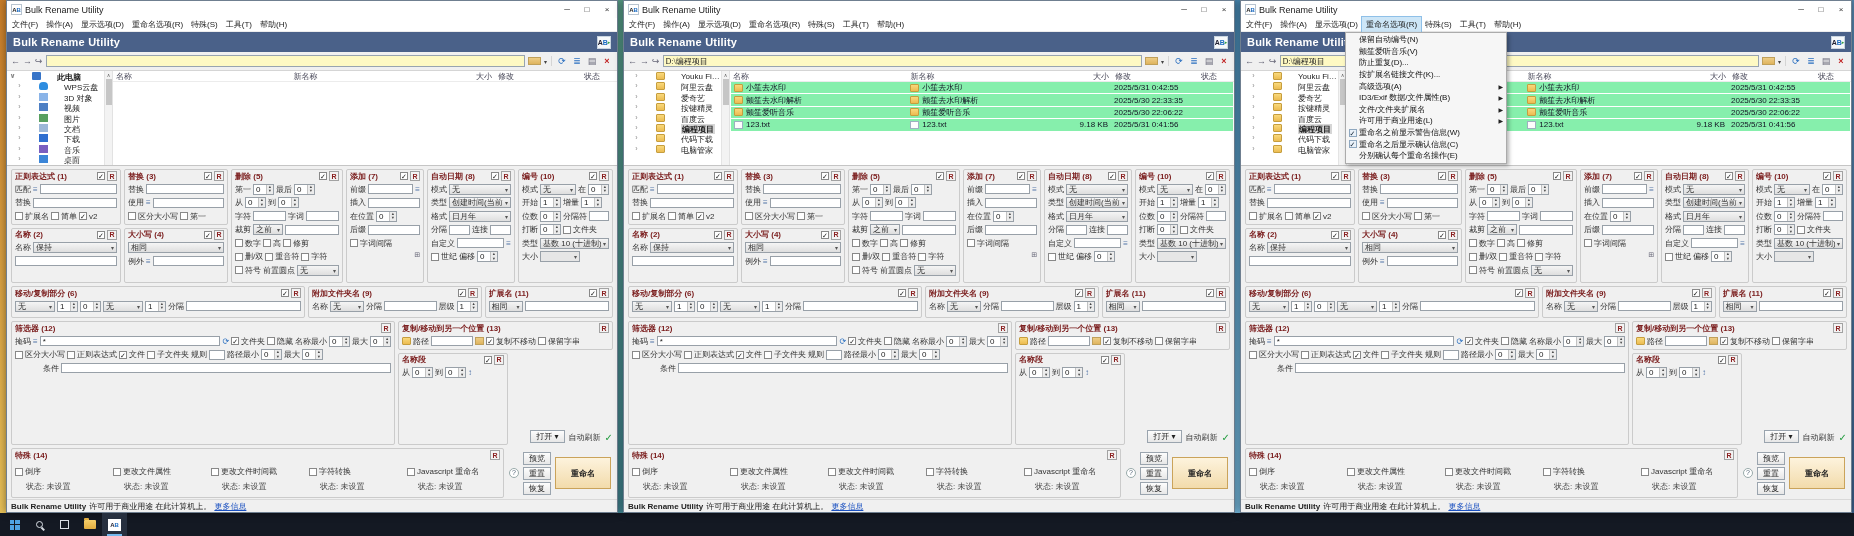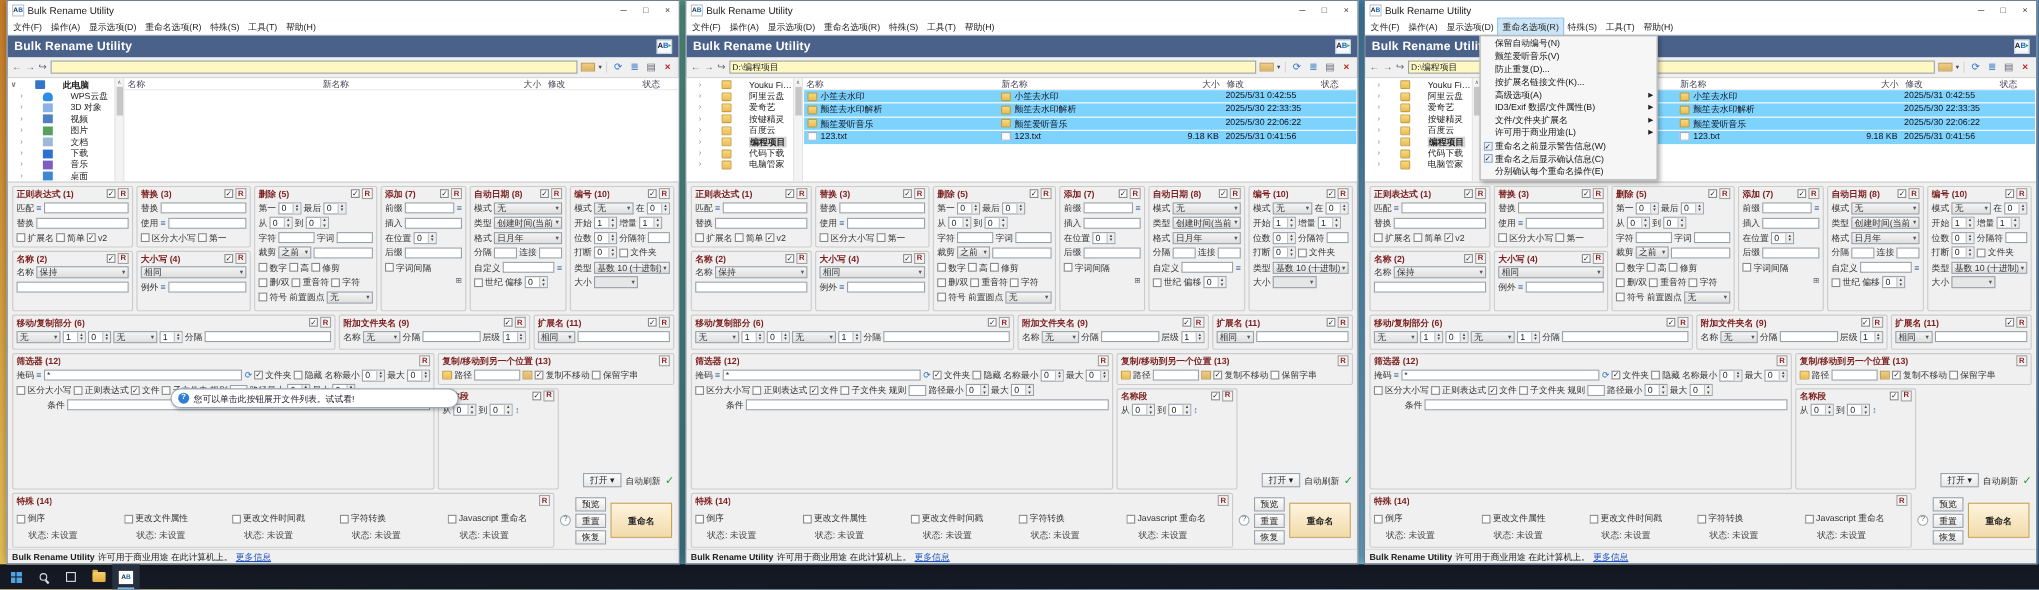--- a/index.html
+++ b/index.html
@@ -37,58 +37,58 @@
 .nav{color:#667;font-size:9px;flex:0 0 auto}
 .pathbox{flex:1;height:12px;border:1px solid #98a4b0;background:#fef9c3;font-size:8px;padding:0 2px;min-width:0;font-family:Liberation Serif, serif;color:#222}
 .fold-sw{width:13px;height:8px;background:linear-gradient(#eecd86,#dfb45e);border:1px solid #c0a05a;flex:0 0 auto}
 .ddar{font-size:6px;color:#444;flex:0 0 auto}
 .tsep{width:1px;height:10px;background:#d5d5d5;margin:0 1px;flex:0 0 auto}
 .tico{font-size:9px;width:12px;text-align:center;flex:0 0 auto}
 .tico.blue{color:#2a6fc0}.tico.gray{color:#667}.tico.red{color:#c02020;font-weight:bold}
 
 .browser{height:96px;display:flex;background:#fff;border-top:1px solid #d5d5d5;border-bottom:1px solid #c5c5c5;flex:0 0 auto;overflow:hidden}
 .tree{width:106px;border-right:1px solid #e2e2e2;position:relative;padding:1px 9px 0 2px;overflow:hidden;flex:0 0 auto}
-.trow{height:10.4px;display:flex;align-items:center;gap:16px;white-space:nowrap;overflow:hidden}
+.trow{height:10.4px;display:flex;gap:16px;white-space:nowrap;overflow:hidden}
 .trow:not(.root){padding-left:7px}
 .trow.root{font-weight:bold}
 .trow .tar{width:7px;color:#888;font-size:7px;text-align:center;flex:0 0 auto}
 .trow.sel .tlb{background:#d6d6d6;font-weight:bold;padding:0 1px}
 .tlb{overflow:hidden;text-overflow:ellipsis;color:#222}
 .sbar{position:absolute;right:0;top:0;bottom:0;width:8px;background:#f3f3f3;border-left:1px solid #e4e4e4;display:flex;flex-direction:column;align-items:center}
 .sarr{font-size:5px;color:#666;height:7px;line-height:8px}
 .sthumb{width:6px;height:26px;background:#c6c6c6;margin-top:1px}
 .flist{flex:1;display:flex;flex-direction:column;min-width:0}
 .fhead{height:11px;display:flex;align-items:center;border-bottom:1px solid #ececec;color:#445}
 .fhead span,.frow>span{padding:0 3px}
 .c-name{flex:3;min-width:0;display:flex;align-items:center;gap:3px;overflow:hidden;white-space:nowrap}
 .c-new{flex:2.6;min-width:0;display:flex;align-items:center;gap:3px;overflow:hidden;white-space:nowrap}
 .c-size{width:50px;flex:0 0 auto;text-align:right;white-space:nowrap}
 .c-mod{width:86px;flex:0 0 auto;white-space:nowrap}
 .c-st{width:36px;flex:0 0 auto}
 .fempty{margin-top:15px;text-align:center;color:#888}
-.frow{height:11.4px;display:flex;align-items:flex-start;background:#7dd3fc;margin:0 1px 1px 1px;color:#112}
+.frow{height:11.4px;display:flex;align-items:center;background:#86efac;margin:0 1px 1px 1px;color:#112}
 
 .fi{width:9px;height:8px;display:inline-block;flex:0 0 auto}
 .fi-folder{background:linear-gradient(#f9d97c,#ecbc52);border:1px solid #c69e3e;border-radius:1px}
 .fi-file{background:#fdfdfd;border:1px solid #9db0c0}
 .fi-pc{background:#3674c8;border-radius:1px}
 .fi-cloud{background:#2e8de0;border-radius:4px 4px 2px 2px}
 .fi-objects{background:#8ab4e8}
 .fi-video{background:#4d7fc4}
 .fi-pictures{background:#58a060}
 .fi-documents{background:#9db8d8}
 .fi-downloads{background:#2f6fd0}
 .fi-music{background:#7a5fc0}
 .fi-desktop{background:#3c86d8}
 
 .panels{flex:1;padding:3px 4px 1px;display:flex;flex-direction:column;gap:3px;min-height:0}
 .prow{display:flex;gap:3px;align-items:stretch;min-width:0}
 .col{display:flex;flex-direction:column;gap:3px}
 .gb{border:1px solid #cbcbcb;border-radius:2px;padding:1px 3px 2px;background:#f0f0f0;overflow:hidden;min-width:0}
-.gh{display:flex;align-items:flex-start;height:10px;margin:0 0 1px}
+.gh{display:flex;align-items:center;height:10px;margin:0 0 1px}
 .gt{font-size:8px;font-weight:bold;color:#7c2020;white-space:nowrap;overflow:hidden}
 .gctl{margin-left:auto;display:flex;gap:2px;align-items:center;flex:0 0 auto}
 .bx{width:8px;height:8px;border:1px solid #888;background:#fff;font-size:7px;line-height:7px;text-align:center;color:#222;flex:0 0 auto;display:inline-block}
 .bx.on::before{content:"✓"}
 .rb{width:10px;height:10px;border:1px solid #a2a2a2;background:#f3f3f3;color:#8b2020;font-weight:bold;font-size:7px;display:flex;align-items:center;justify-content:center;flex:0 0 auto}
 .fr{display:flex;align-items:center;gap:2px;margin-top:2.5px;min-width:0}
 .lb{white-space:nowrap;color:#333;flex:0 0 auto}
 .ti{height:10px;border:1px solid #98a0a8;background:#fff;flex:1;min-width:4px}
 .combo{height:11px;border:1px solid #98a0a8;background:linear-gradient(#f5f5f5,#dedede);display:flex;align-items:center;padding:0 2px;gap:2px;min-width:0;flex:1}
 .combo .cv{flex:1;overflow:hidden;white-space:nowrap;color:#333}
@@ -933,24 +933,20 @@
       </div>
     </div>
   </div>
 
   <div class="status">
     <span class="sn">Bulk Rename Utility</span>
     <span>许可用于商业用途 在此计算机上。</span>
     <span class="lnk">更多信息</span>
   </div>
 
-  <div class="balloon">
-    <span class="qicon">?</span>
-    <span class="btx">您可以单击此按钮展开文件列表。试试看!</span>
-  </div>
 
 </div>
     <div class="bru">
 
   <div class="tbar">
     <span class="applogo">
           <span class="a">A</span>
           <span class="b">B</span>
         </span>
     <span class="ttl">Bulk Rename Utility</span>

